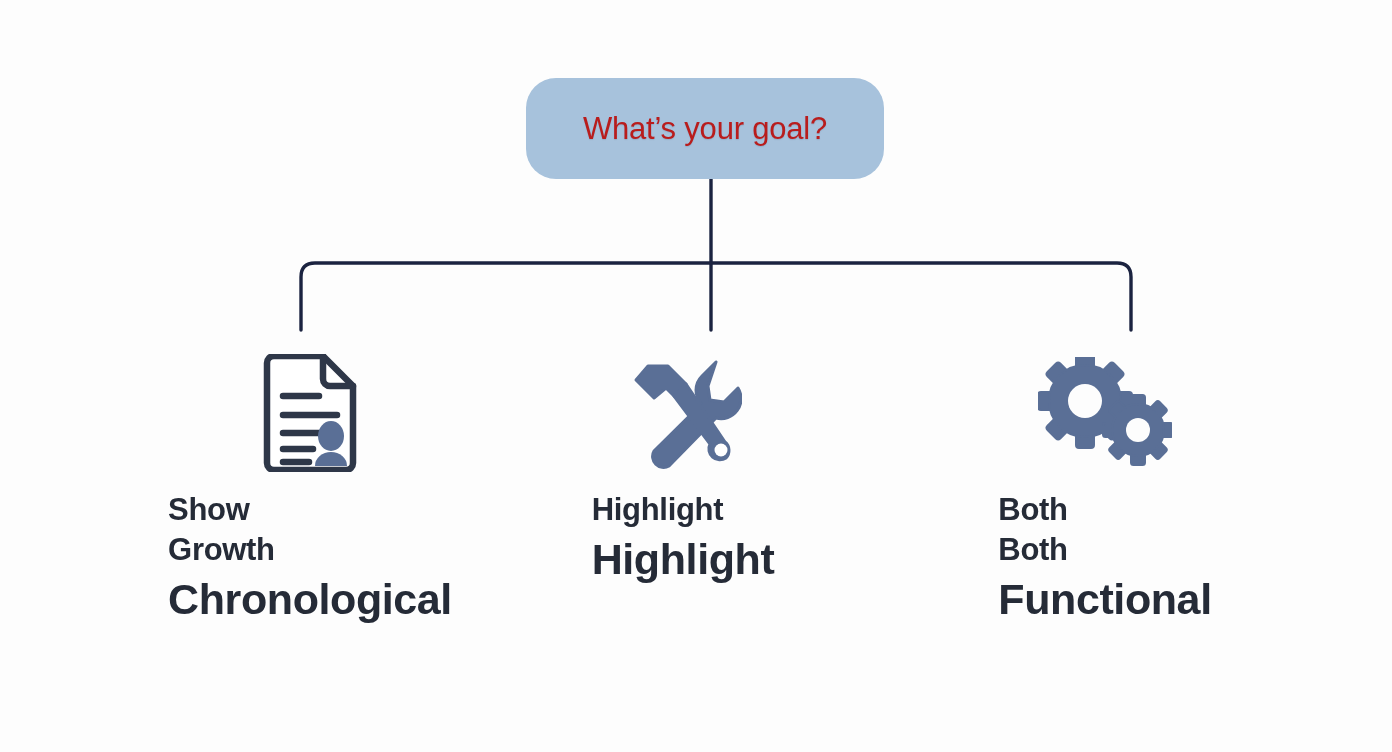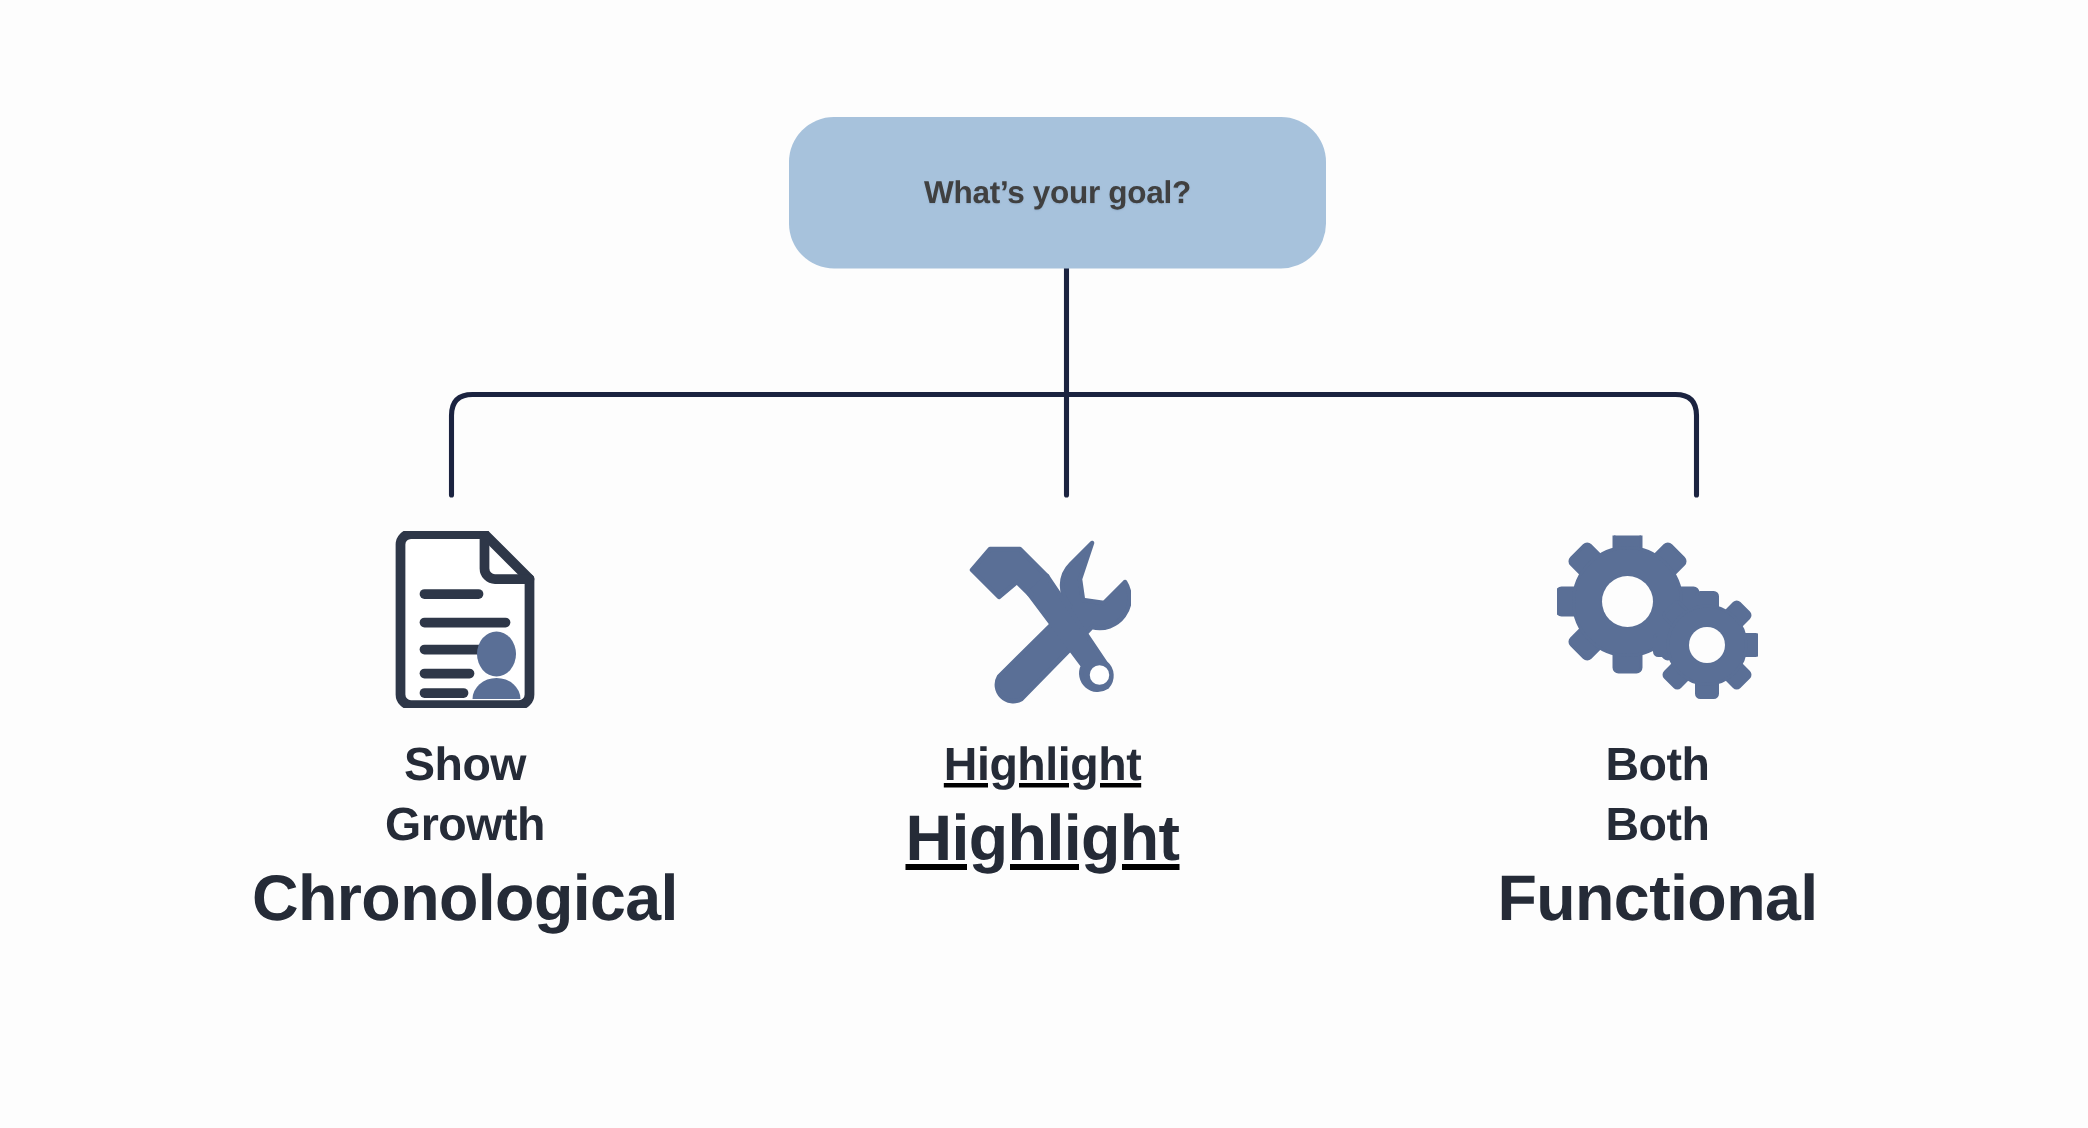--- a/index.html
+++ b/index.html
@@ -39,52 +39,51 @@
     width: 358px;
     height: 101px;
     background: #a7c2dc;
     border-radius: 30px;
     display: flex;
     align-items: center;
     justify-content: center;
     box-sizing: border-box;
   }
   #root-node .root-label {
-    color: #404040;
-    font-size: 21px;
-    font-weight: bold;
+    color: #b91c1c;
+    font-size: 31px;
+    font-weight: normal;
     letter-spacing: -0.2px;
     line-height: 1;
     white-space: nowrap;
     text-shadow: 0 1px 1px rgba(90,120,150,0.25);
   }
 
   
   .branch {
     position: absolute;
     top: 352px;
     width: 330px;
     display: flex;
     flex-direction: column;
     align-items: center;
   }
   #branch-0 { left: 145px; }
-  #branch-1 { left: 530px; text-decoration: underline; }
+  #branch-1 { left: 518px; }
   #branch-2 { left: 940px; }
 
   .branch-icon {
     height: 122px;
     display: flex;
     align-items: center;
     justify-content: center;
   }
 
   .branch-labels {
     margin-top: 16px;
-    text-align: center;
     color: #252b37;
   }
   .label-line-1,
   .label-line-2 {
     font-size: 31px;
     font-weight: bold;
     line-height: 40px;
     letter-spacing: -0.3px;
     white-space: nowrap;
   }

